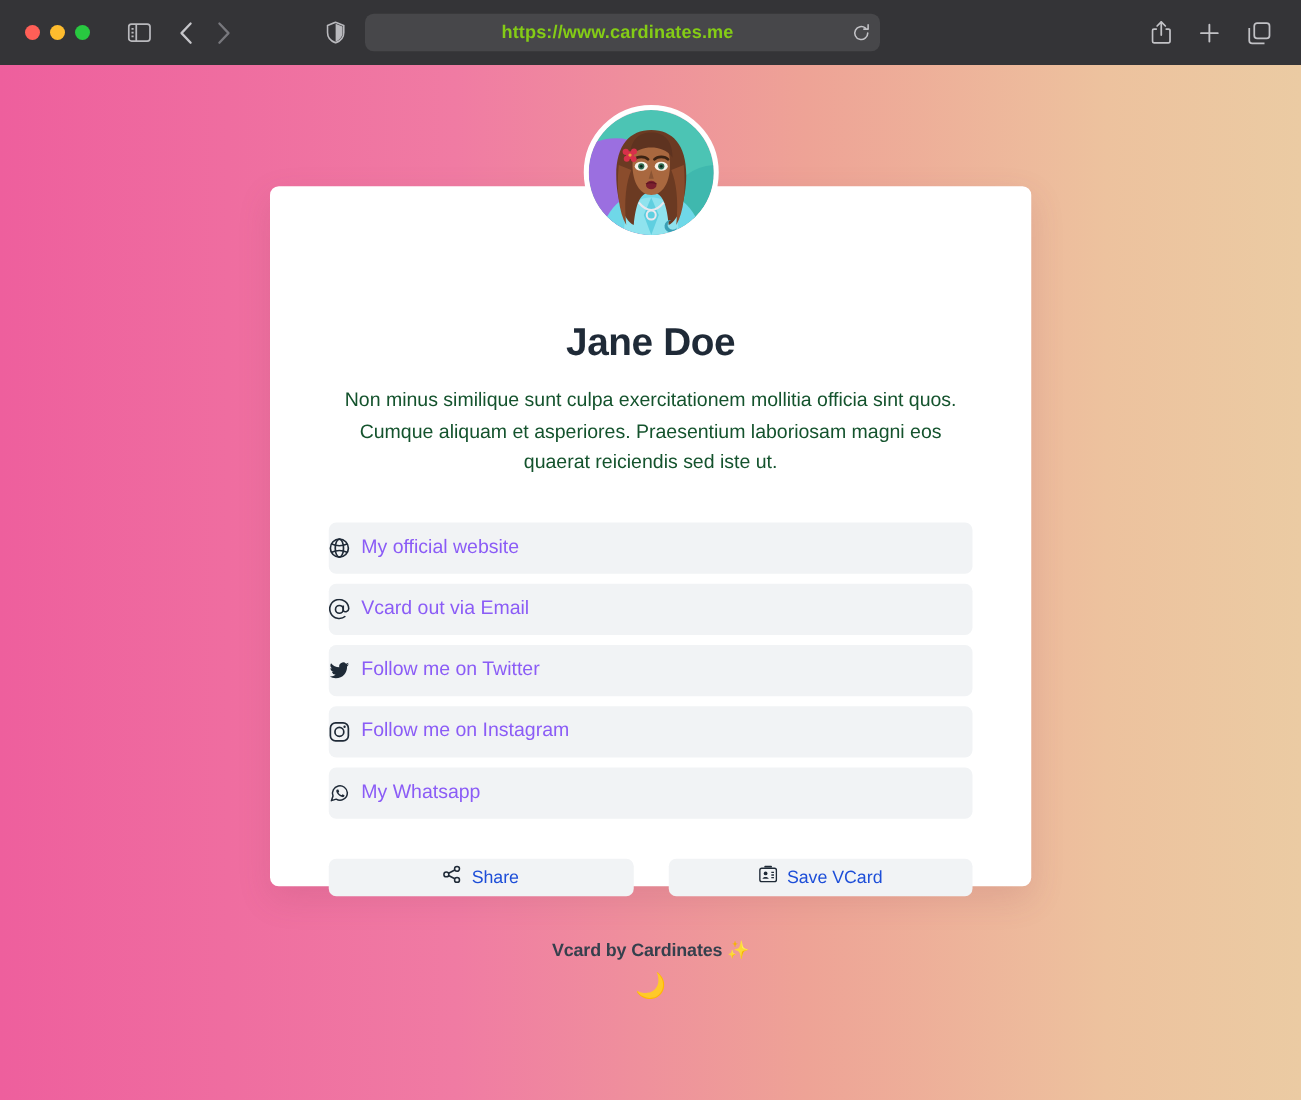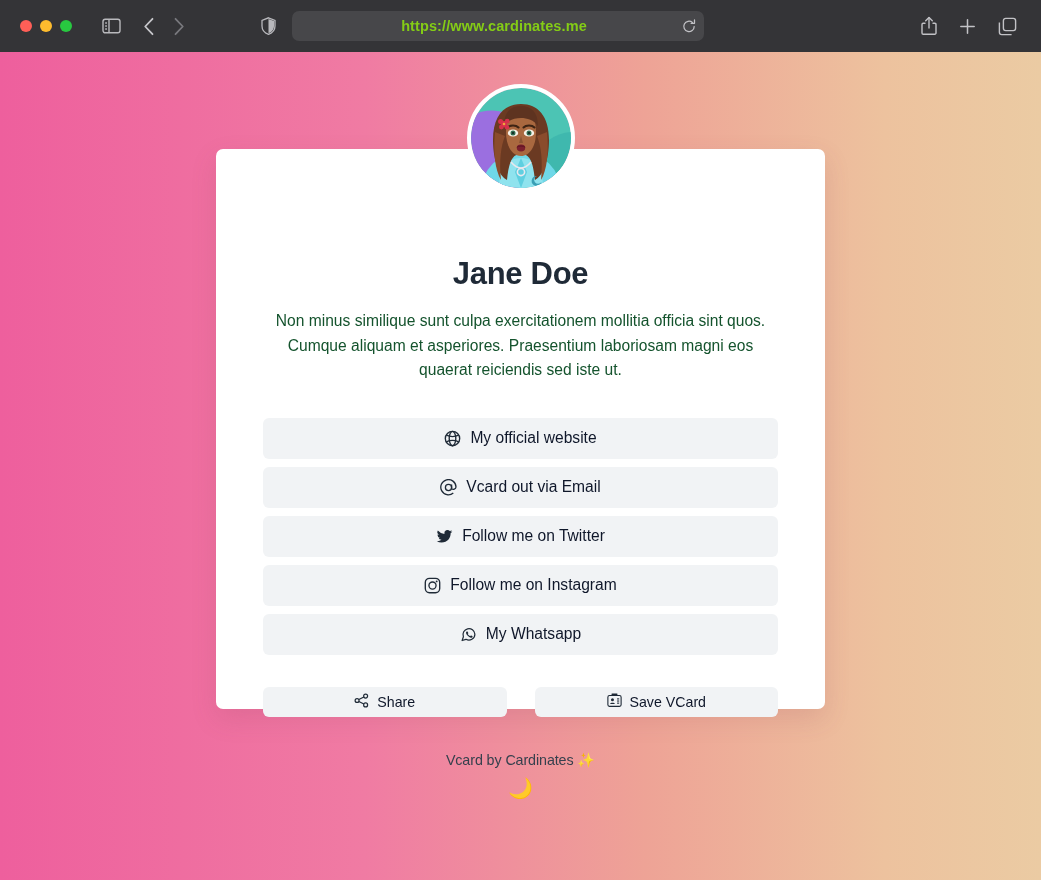--- a/index.html
+++ b/index.html
@@ -66,38 +66,38 @@
     font-size:31px; font-weight:bold; color:#1f2a37; letter-spacing:-.3px;
   }
   #bio {
     margin-top:17px; text-align:center; font-size:15.6px; line-height:24.5px;
     color:#14532d; padding:0 4px;
   }
 
   #links { margin-top:35px; display:flex; flex-direction:column; gap:8px; }
   .link-btn {
     height:41px; background:#f1f3f5; border-radius:6px;
-    display:flex; align-items:center; justify-content:center; gap:9px;
-    font-size:15.6px; color:#0f172a; cursor:pointer; border:none; width:100%;
+    display:flex; align-items:center; gap:9px;
+    font-size:15.6px; color:#8b5cf6; cursor:pointer; border:none; width:100%;
     font-family:"Liberation Sans", sans-serif;
   }
   .link-btn .ic { display:flex; align-items:center; color:#1f2a37; }
 
   #actions { margin-top:32px; display:flex; gap:28px; }
   .action-btn {
     flex:1; height:30px; background:#f1f3f5; border-radius:6px;
     display:flex; align-items:center; justify-content:center; gap:8px;
-    font-size:14.2px; color:#0f172a; cursor:pointer; border:none;
+    font-size:14.2px; color:#1d4ed8; cursor:pointer; border:none;
     font-family:"Liberation Sans", sans-serif;
   }
 
   #footer {
     position:absolute; left:0; right:0; top:700px; text-align:center; z-index:2;
   }
-  #footer-text { font-size:14.3px; font-weight:normal; color:#36404d; letter-spacing:-.1px; }
+  #footer-text { font-size:14.3px; font-weight:bold; color:#36404d; letter-spacing:-.1px; }
   #footer-moon { font-size:20px; line-height:30px; margin-top:5px; }
 </style>
 </head>
 <body>
 
 <div id="browser-window">
 
   <div id="toolbar">
 
     <div id="traffic-lights">

